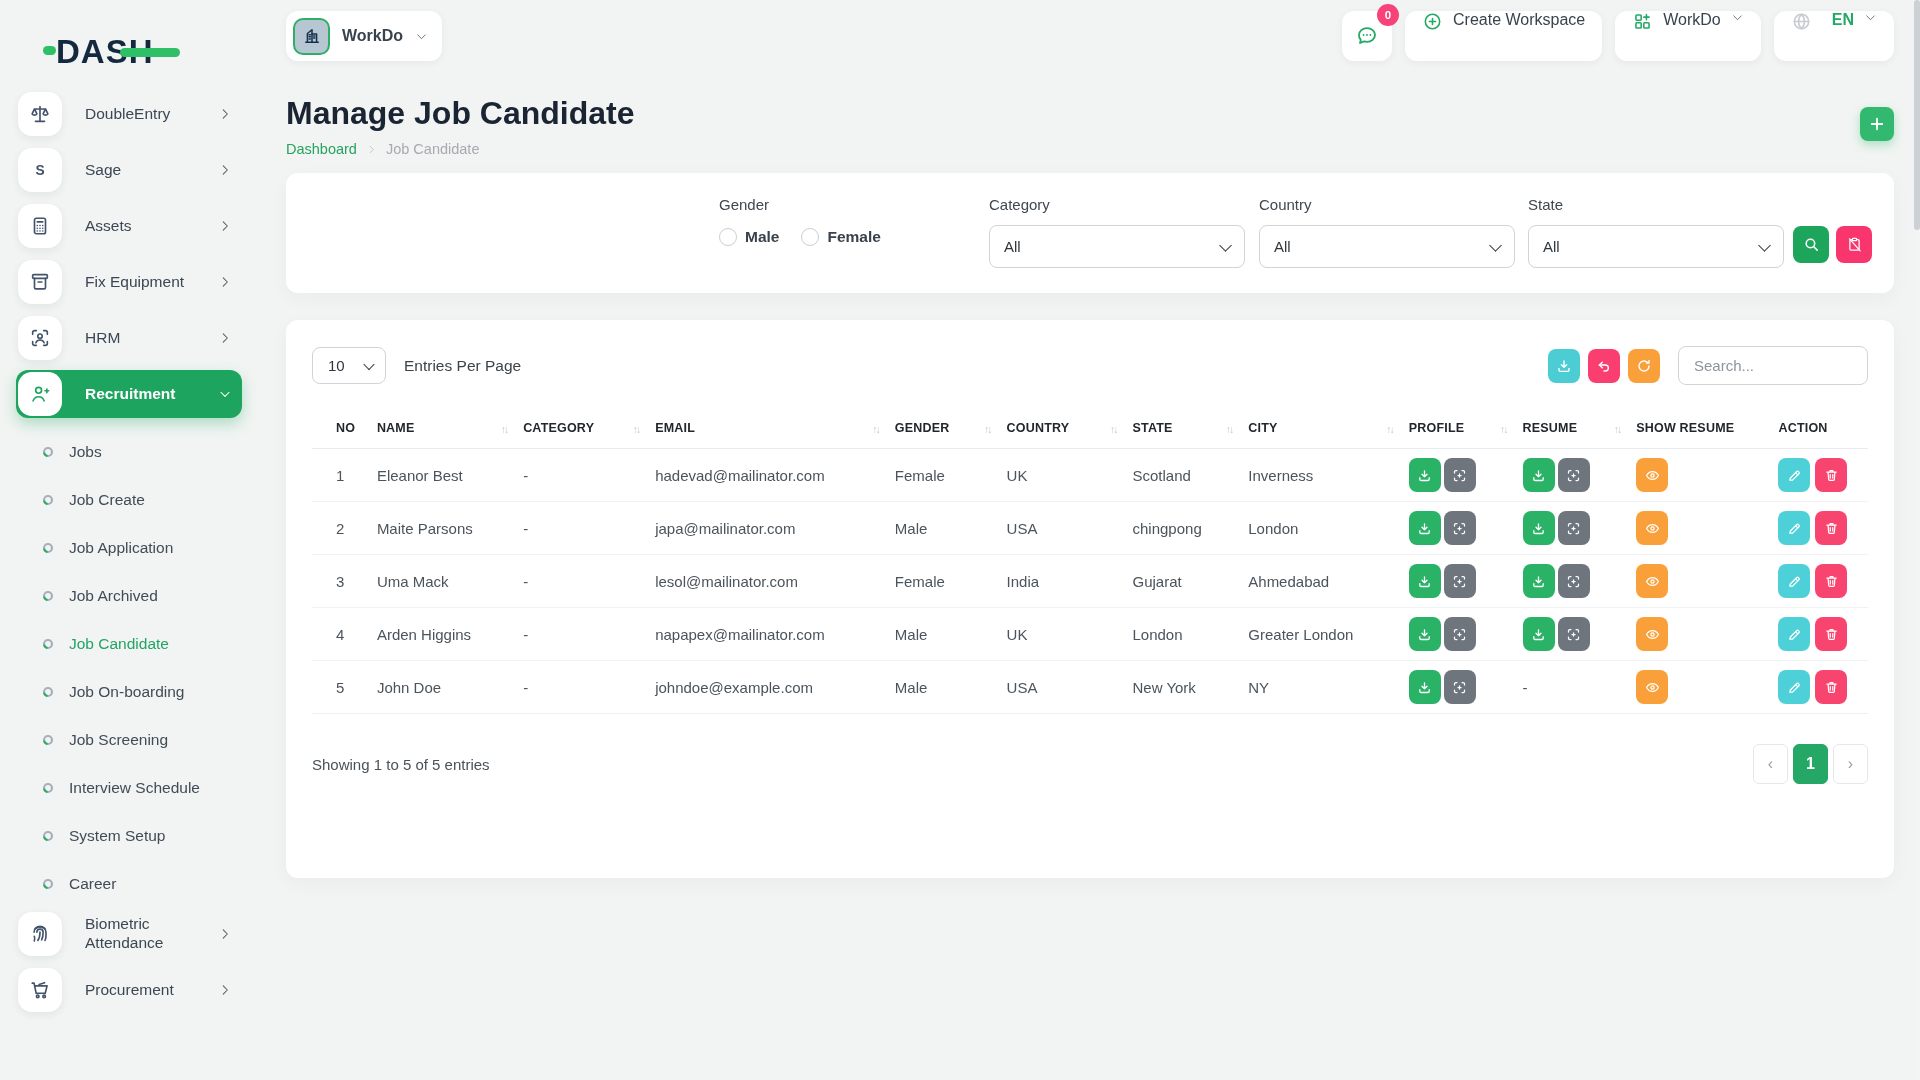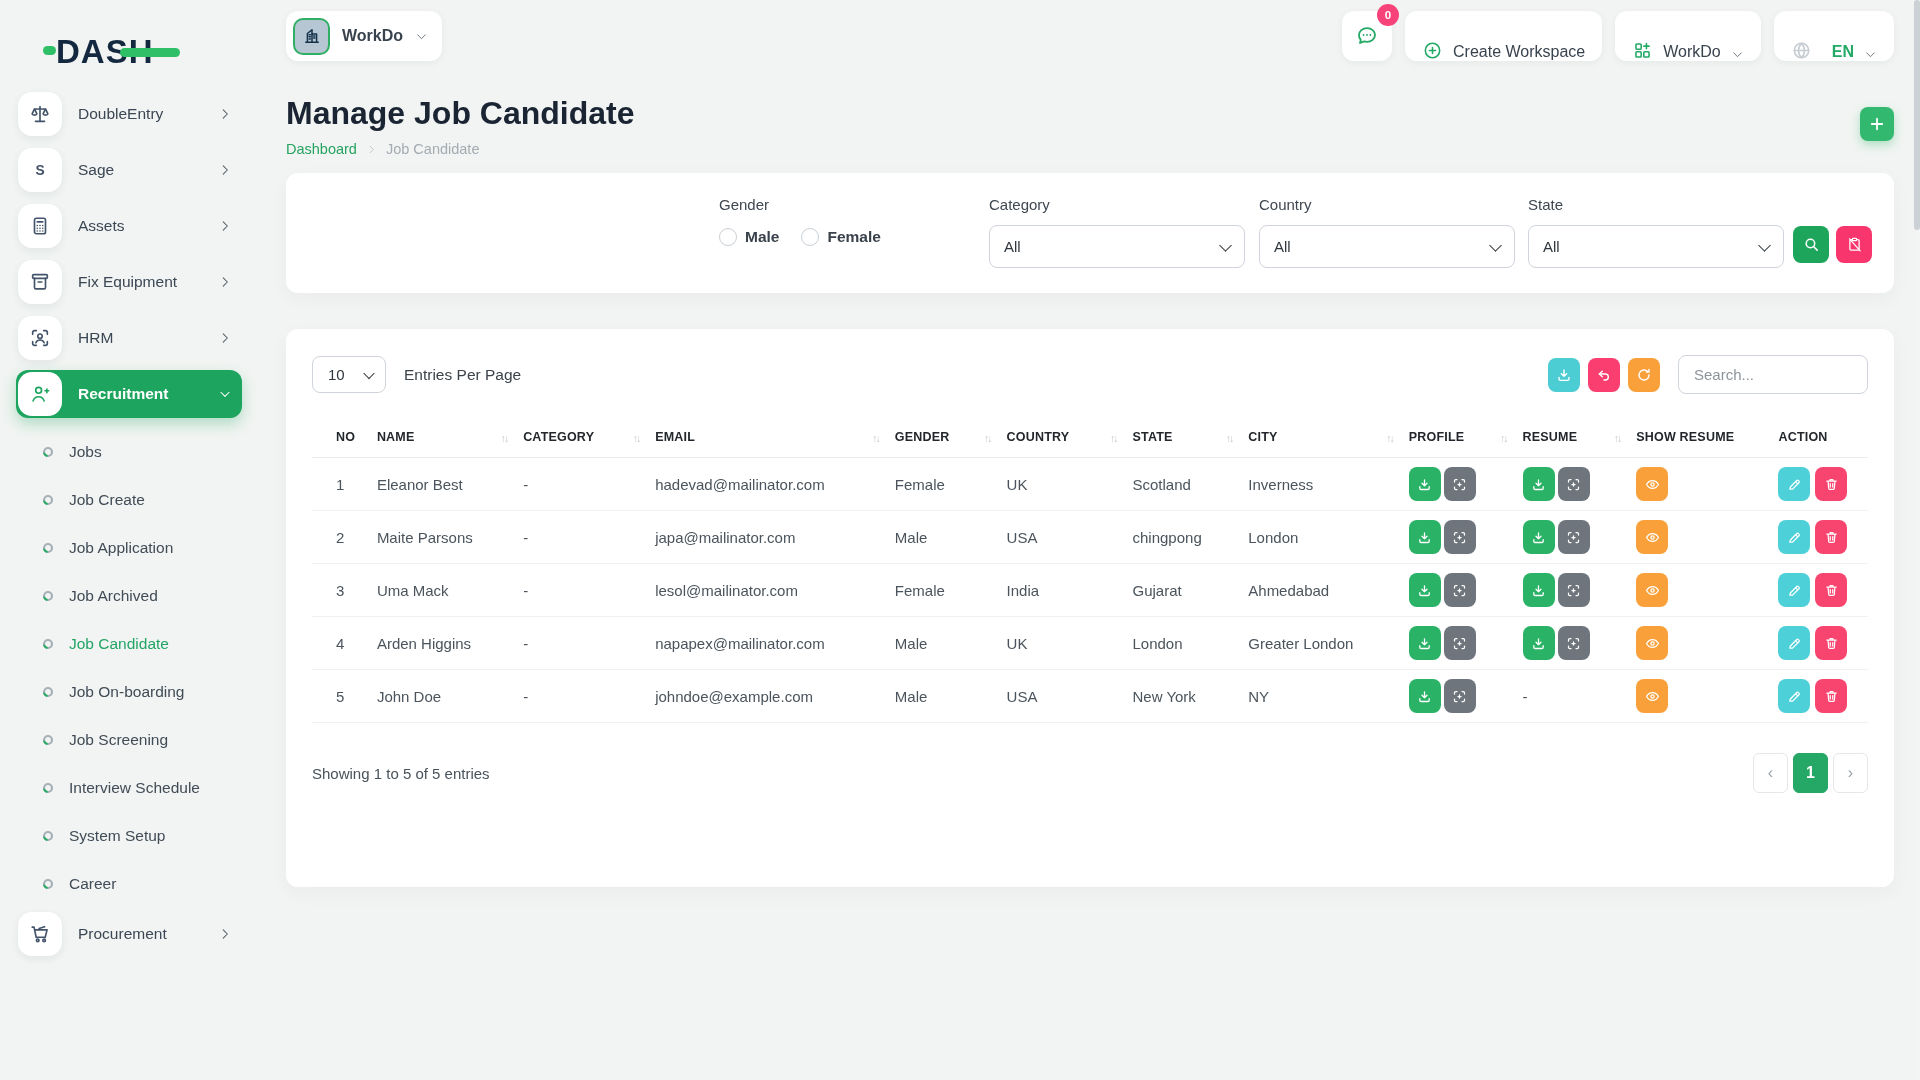--- a/index.html
+++ b/index.html
@@ -11,21 +11,21 @@
   .icon { display:inline-flex; align-items:center; justify-content:center; }
   .icon svg { width:100%; height:100%; display:block; }
 
   
   .sidebar { position:absolute; left:0; top:16px; width:256px; height:1080px; overflow:hidden; }
   .logo { height:72px; display:flex; align-items:center; padding-left:56px; }
   .logo-text { position:relative; font-weight:800; font-size:33px; letter-spacing:1px; color:#142940; }
   .logo-dot { position:absolute; left:-13px; top:13px; width:13px; height:9px; background:#2fbf66; border-radius:5px; }
   .logo-dash { position:absolute; right:-26px; top:15px; width:60px; height:9px; background:#2fbf66; border-radius:5px; }
   .nav { padding:2px 14px 0 16px; }
-  .nav-item { display:flex; align-items:center; gap:16px; height:48px; margin-bottom:8px;
+  .nav-item { display:flex; align-items:center; gap:23px; height:48px; margin-bottom:8px;
     border-radius:12px; padding:0 10px 0 2px; cursor:pointer; }
   .icon-chip { width:44px; height:44px; background:#fff; border-radius:14px; flex:0 0 auto;
     display:flex; align-items:center; justify-content:center; color:#43546a;
     box-shadow:0 3px 8px rgba(25,45,65,.07); }
   .icon-chip .icon { width:22px; height:22px; }
   .nav-label { flex:1; font-size:15.5px; color:#3b4754; line-height:1.2; }
   .nav-chevron { width:14px; height:14px; color:#525d68; flex:0 0 auto; }
   .nav-item.active { background:#1da45f; box-shadow:0 6px 14px rgba(29,164,95,.30); }
   .nav-item.active .nav-label { color:#fff; font-weight:700; }
   .nav-item.active .nav-chevron { color:#fff; }
@@ -46,21 +46,21 @@
   .ws-chip .icon { width:20px; height:20px; }
   .ws-label { font-size:16px; font-weight:600; color:#39434e; }
   .tb-right { margin-left:auto; display:flex; align-items:center; gap:13px; }
   .chat-btn { position:relative; width:50px; height:50px; background:#fff; border-radius:12px;
     display:flex; align-items:center; justify-content:center; color:#22a964; cursor:pointer;
     box-shadow:0 2px 8px rgba(25,45,65,.05); }
   .chat-btn .icon { width:24px; height:24px; }
   .chat-badge { position:absolute; top:-7px; right:-7px; min-width:22px; height:22px; padding:0 5px;
     background:#f8437a; color:#fff; border-radius:11px; font-size:11.5px; font-weight:700;
     display:flex; align-items:center; justify-content:center; }
-  .pill-btn { background:#fff; height:50px; border-radius:12px; display:flex; align-items:flex-end;
+  .pill-btn { background:#fff; height:50px; border-radius:12px; display:flex; align-items:flex-start;
     gap:10px; padding:0 17px; font-size:16px; color:#39434e; cursor:pointer;
     box-shadow:0 2px 8px rgba(25,45,65,.05); }
   .pill-btn .lead-icon { width:21px; height:21px; color:#22a964; }
   .pill-btn .chev { width:13px; height:13px; color:#6a737c; }
   .globe { color:#c6ccd2 !important; }
   .lang-code { color:#22a964; font-weight:700;padding-left:10px; }
 
   
   .content { position:absolute; left:256px; top:72px; right:0; bottom:0; padding:0 26px 0 30px; }
   .page-head { display:flex; align-items:flex-start; margin-top:23px; }
@@ -96,21 +96,21 @@
   .select-wrap::after { content:""; position:absolute; right:15px; top:50%; width:8px; height:8px;
     border-right:1.8px solid #3c4248; border-bottom:1.8px solid #3c4248;
     transform:translateY(-68%) rotate(45deg); pointer-events:none; }
   .sq-btn { position:absolute; top:53px; width:36px; height:37px; border:none; border-radius:8px;
     display:flex; align-items:center; justify-content:center; color:#fff; cursor:pointer; }
   .sq-btn .icon { width:17px; height:17px; }
   .f-search-btn { left:1507px; background:#1ea55c; }
   .f-reset-btn { left:1550px; background:#f8356c; }
 
   
-  .table-card { margin-top:36px; min-height:558px; padding:26px 26px 24px; }
+  .table-card { margin-top:27px; min-height:558px; padding:26px 26px 24px; }
   .list-controls { display:flex; align-items:center; }
   .entries-wrap { position:relative; width:74px; height:37px; }
   .entries-wrap select { appearance:none; width:100%; height:100%; border:1px solid #ced4da;
     border-radius:8px; background:#fff; padding:0 26px 0 15px; font-size:15px; color:#2f363d;
     font-family:inherit; cursor:pointer; }
   .entries-wrap::after { content:""; position:absolute; right:13px; top:50%; width:7px; height:7px;
     border-right:1.8px solid #3c4248; border-bottom:1.8px solid #3c4248;
     transform:translateY(-68%) rotate(45deg); pointer-events:none; }
   .entries-label { margin-left:18px; font-size:15.5px; color:#3c434b; }
   .lc-right { margin-left:auto; display:flex; align-items:center; gap:8px; }
@@ -343,20 +343,39 @@
         </div>
         <div class="sub-item">
           <span class="icon">
             <svg viewBox="0 0 12 12" fill="none">
               <circle cx="6" cy="6" r="4" stroke="#a9b1b8" stroke-width="2.2"></circle>
               <path d="M2.4 7.6a4 4 0 0 0 2.3 2.2" stroke="#2cab67" stroke-width="2.2" stroke-linecap="round"></path>
             </svg>
           </span>
           <span>Career</span>
         </div>
+      </div>
+      <div class="nav-item">
+        <span class="icon-chip">
+          <span class="icon">
+            <svg viewBox="0 0 24 24" fill="none" stroke="currentColor" stroke-width="1.8" stroke-linecap="round" stroke-linejoin="round">
+              <path d="M7 6.2A8 8 0 0 1 17 6.2"></path>
+              <path d="M5.5 10a6.5 6.5 0 0 1 13 0c0 3.5.6 6-1 9"></path>
+              <path d="M8.6 10a3.4 3.4 0 0 1 6.8 0c0 3-.2 5.6-1.6 8.4"></path>
+              <path d="M12 10c0 3.4-.4 6.4-2.4 9"></path>
+              <path d="M5.8 14.5c.8 1.8.6 3.3 0 5"></path>
+            </svg>
+          </span>
+        </span>
+        <span class="nav-label">Biometric Attendance</span>
+        <span class="icon nav-chevron">
+          <svg viewBox="0 0 24 24" fill="none" stroke="currentColor" stroke-width="1.8" stroke-linecap="round" stroke-linejoin="round">
+            <path d="M9 5l7 7-7 7"></path>
+          </svg>
+        </span>
       </div>
       <div class="nav-item">
         <span class="icon-chip">
           <span class="icon">
             <svg viewBox="0 0 24 24" fill="none" stroke="currentColor" stroke-width="1.8" stroke-linecap="round" stroke-linejoin="round">
               <circle cx="9.5" cy="19" r="1.4"></circle>
               <circle cx="16.5" cy="19" r="1.4"></circle>
               <path d="M3.5 4.5h2l2.3 11h9.9l2-8H7"></path>
               <path d="M11 6l6-2"></path>
             </svg>

